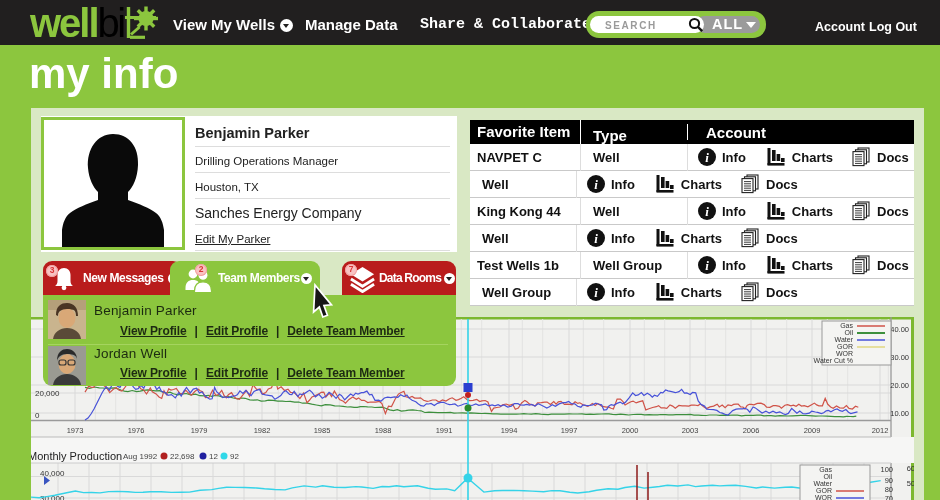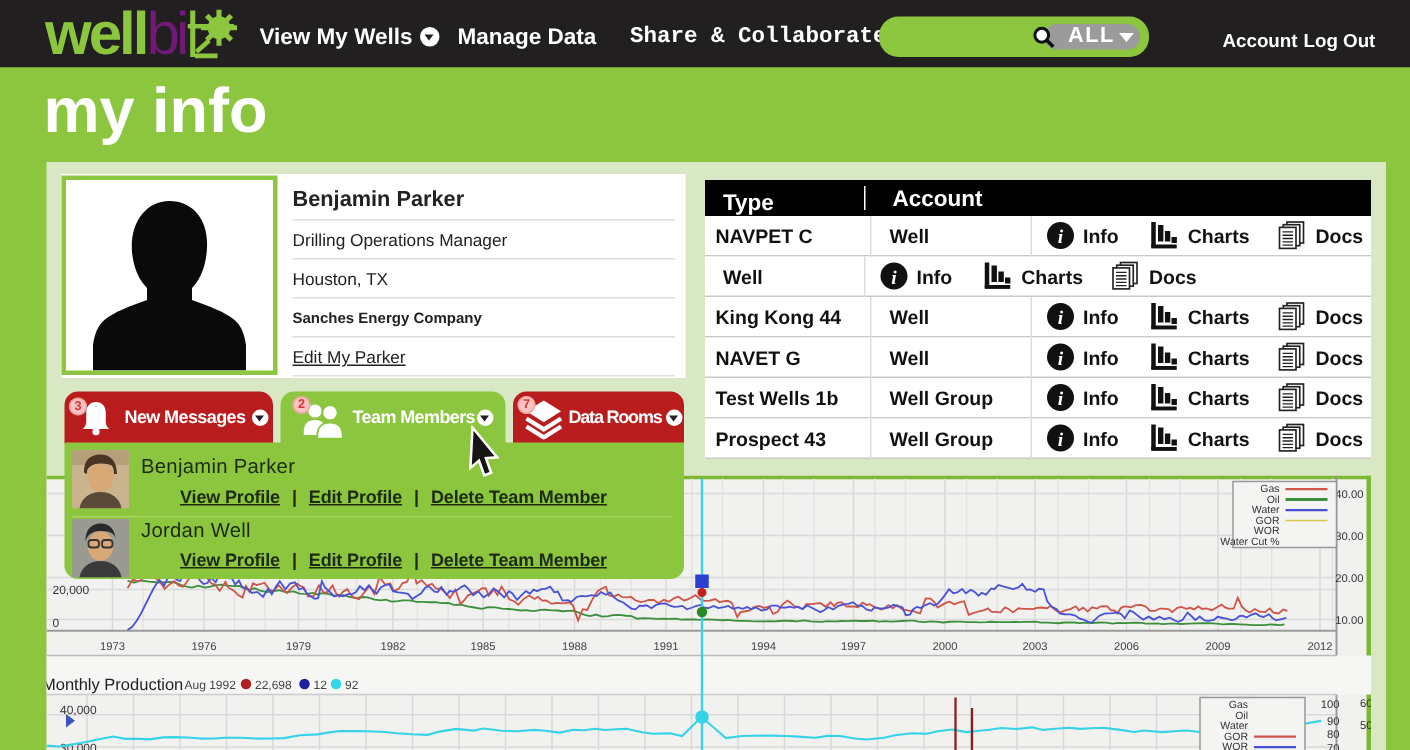--- a/index.html
+++ b/index.html
@@ -1,21 +1,21 @@
 <!DOCTYPE html>
 <html><head><meta charset="utf-8">
 <style>
 *{margin:0;padding:0;box-sizing:border-box;}
 body{width:940px;height:500px;overflow:hidden;position:relative;background:#8cc63e;font-family:"Liberation Sans",sans-serif;}
 .abs{position:absolute;}
 
 #nav{left:0;top:0;width:940px;height:45px;background:#211f1f;}
 #logo{left:30px;top:3px;display:flex;align-items:flex-end;height:38px;}
 #logo .w{font-weight:bold;font-size:40px;color:#8cc63e;letter-spacing:-2px;line-height:36px;}
-#logo .b{font-weight:normal;font-size:40px;color:#701a75;letter-spacing:-2.5px;line-height:36px;}
+#logo .b{font-weight:normal;font-size:40px;color:#000000;letter-spacing:-2.5px;line-height:36px;}
 .navitem{color:#fff;font-weight:bold;font-size:15px;top:16px;white-space:nowrap;}
 .dcirc{display:inline-block;width:13px;height:13px;background:#fff;border-radius:50%;vertical-align:-2px;position:relative;margin-left:5px;}
 .dcirc:after{content:"";position:absolute;left:3.2px;top:5px;border-left:3.4px solid transparent;border-right:3.4px solid transparent;border-top:4.5px solid #211f1f;}
 #searchwrap{left:586px;top:11px;width:180px;height:27px;background:#8cc63e;border-radius:13px;}
 #searchgray{position:absolute;left:110px;top:5px;width:64px;height:17px;background:#9b9b9b;border-radius:9px;}
 #searchfield{position:absolute;left:4px;top:5px;width:114px;height:17px;background:#fff;border-radius:9px;}
 #searchfield span{position:absolute;left:15px;top:4px;color:#9a9a9a;font-size:10px;letter-spacing:1.6px;font-weight:bold;}
 #allbtn{position:absolute;left:126px;top:5px;color:#fff;font-weight:bold;font-size:14.5px;letter-spacing:1px;}
 #alltri{position:absolute;left:160px;top:11px;border-left:5px solid transparent;border-right:5px solid transparent;border-top:6.5px solid #fff;}
 .acct{color:#fff;font-weight:bold;font-size:12.5px;top:20px;}
@@ -74,20 +74,23 @@
     <line x1="29.2" y1="9.3" x2="12.8" y2="25.7"></line>
    </g>
   </g>
  </svg>
 </div>
 <div class="abs navitem" style="left:173px;">View My Wells<span class="dcirc"></span></div>
 <div class="abs navitem" style="left:305px;">Manage Data</div>
 <div class="abs navitem" style="left:420px;font-family:Liberation Mono, monospace;">Share &amp; Collaborate</div>
 <div class="abs" id="searchwrap">
   <div id="searchgray"></div>
+  <div id="searchfield">
+      <span>SEARCH</span>
+    </div>
   <svg width="16" height="16" style="position:absolute;left:102px;top:6px;" viewBox="0 0 16 16">
       <circle cx="6.5" cy="6.5" r="4.6" fill="#fff" stroke="#111" stroke-width="2"></circle>
       <line x1="10" y1="10" x2="14.2" y2="14.2" stroke="#111" stroke-width="2.4"></line>
     </svg>
   <div id="allbtn">ALL</div>
     <div id="alltri"></div>
 </div>
 <div class="abs acct" style="left:815px;">Account</div>
 <div class="abs acct" style="left:869px;">Log Out</div>
 <svg class="abs" style="left:31px;top:317px;" width="883" height="183">
@@ -246,20 +249,21 @@
 <line x1="437" y1="2" x2="437" y2="183" stroke="#35d3e8" stroke-width="1.6"></line>
 <rect x="432.5" y="66" width="9" height="9" fill="#2a3fd0"></rect>
 <circle cx="437" cy="78" r="3" fill="#c02020"></circle>
 <circle cx="437" cy="91" r="3.5" fill="#2a8a2a"></circle>
 <circle cx="437" cy="161" r="4.5" fill="#35d3e8"></circle>
 <path d="M13 159 L19 163.5 L13 168 Z" fill="#3a55c0"></path>
 </svg>
 
 <div class="abs" id="ftable">
 <div id="fhead">
+      <div class="c1" style="border-right:1.5px solid #fff;height:24px;line-height:24px;">Favorite Item</div>
       <div class="c2" style="border-right:1.5px solid #fff;height:16px;line-height:24px;">Type</div>
       <div style="padding-left:18px;">Account</div>
     </div>
 <div class="frow">
       <div class="c1">NAVPET C</div>
       <div class="c2">Well</div>
       <div class="actions" style="padding-left:9px;"><svg width="20" height="20" viewBox="0 0 20 20" style="margin-right:5px;">
           <circle cx="10" cy="10" r="9" fill="#111"></circle>
           <text x="10" y="15" font-size="13" font-style="italic" font-weight="bold" font-family="Liberation Serif" fill="#fff" text-anchor="middle">i</text>
         </svg>Info<svg width="21" height="21" viewBox="0 0 21 21" style="margin:0 5px 0 20px;">
@@ -330,21 +334,20 @@
           <g stroke="#222" stroke-width="0.9">
 <line x1="4" y1="7.6" x2="11" y2="7.6"></line>
             <line x1="4" y1="9.8" x2="11" y2="9.8"></line>
             <line x1="4" y1="12" x2="11" y2="12"></line>
             <line x1="4" y1="14.2" x2="11" y2="14.2"></line>
             <line x1="4" y1="16.4" x2="11" y2="16.4"></line>
           </g>
         </svg>Docs</div>
     </div>
 <div class="frow">
-      <div class="c1">NAVET G</div>
       <div class="c2">Well</div>
       <div class="actions" style="padding-left:9px;"><svg width="20" height="20" viewBox="0 0 20 20" style="margin-right:5px;">
           <circle cx="10" cy="10" r="9" fill="#111"></circle>
           <text x="10" y="15" font-size="13" font-style="italic" font-weight="bold" font-family="Liberation Serif" fill="#fff" text-anchor="middle">i</text>
         </svg>Info<svg width="21" height="21" viewBox="0 0 21 21" style="margin:0 5px 0 20px;">
           <rect x="1.5" y="1" width="3" height="17" fill="#111"></rect>
           <rect x="1.5" y="16" width="17" height="2.6" fill="#111"></rect>
           <rect x="6" y="3" width="3.6" height="11" fill="#111"></rect>
           <rect x="10.6" y="7" width="3.6" height="7" fill="#111"></rect>
           <rect x="15" y="11" width="3.6" height="4" fill="#111"></rect>
@@ -384,21 +387,20 @@
           <g stroke="#222" stroke-width="0.9">
 <line x1="4" y1="7.6" x2="11" y2="7.6"></line>
             <line x1="4" y1="9.8" x2="11" y2="9.8"></line>
             <line x1="4" y1="12" x2="11" y2="12"></line>
             <line x1="4" y1="14.2" x2="11" y2="14.2"></line>
             <line x1="4" y1="16.4" x2="11" y2="16.4"></line>
           </g>
         </svg>Docs</div>
     </div>
 <div class="frow">
-      <div class="c1">Prospect 43</div>
       <div class="c2">Well Group</div>
       <div class="actions" style="padding-left:9px;"><svg width="20" height="20" viewBox="0 0 20 20" style="margin-right:5px;">
           <circle cx="10" cy="10" r="9" fill="#111"></circle>
           <text x="10" y="15" font-size="13" font-style="italic" font-weight="bold" font-family="Liberation Serif" fill="#fff" text-anchor="middle">i</text>
         </svg>Info<svg width="21" height="21" viewBox="0 0 21 21" style="margin:0 5px 0 20px;">
           <rect x="1.5" y="1" width="3" height="17" fill="#111"></rect>
           <rect x="1.5" y="16" width="17" height="2.6" fill="#111"></rect>
           <rect x="6" y="3" width="3.6" height="11" fill="#111"></rect>
           <rect x="10.6" y="7" width="3.6" height="7" fill="#111"></rect>
           <rect x="15" y="11" width="3.6" height="4" fill="#111"></rect>
@@ -421,32 +423,32 @@
 
 <div class="abs" id="card"></div>
 <div class="abs" id="photo">
  <svg width="138" height="127" viewBox="0 0 138 127">
   <path d="M69 14 C85 14 95 27 94 45 C93.5 58 89 67 84 72 L84 80 C95 84 106 88 112 93 C117 97 119 103 120 110 L120 127 L18 127 L18 110 C19 103 21 97 26 93 C32 88 43 84 54 80 L54 72 C49 67 45 59 44 48 C42.5 29 53 14 69 14 Z" fill="#0a0a0a"></path>
  </svg>
 </div>
 <div class="abs crow" style="top:121px;height:26px;font-size:14.5px;font-weight:bold;line-height:24px;color:#222;">Benjamin Parker</div>
 <div class="abs crow" style="top:147px;height:26px;font-size:11.5px;line-height:28px;">Drilling Operations Manager</div>
 <div class="abs crow" style="top:173px;height:26px;font-size:11.5px;line-height:28px;">Houston, TX</div>
-<div class="abs crow" style="top:199px;height:26px;font-size:10px;line-height:28px;font-weight:bold;">Sanches Energy Company</div>
+<div class="abs crow" style="top:199px;height:26px;font-size:14px;line-height:28px;">Sanches Energy Company</div>
 <div class="abs crow" style="top:225px;height:26px;font-size:11.5px;line-height:28px;"><u>Edit My Parker</u></div>
 
 <div class="abs tab" style="left:43px;width:139px;">
     <svg width="26" height="26" viewBox="0 0 26 26" style="left:8px;top:5px;">
       <path d="M13 2 C9 2 6.5 5 6.5 9 L6.5 15 C6.5 17.5 5.5 19 4 20 L22 20 C20.5 19 19.5 17.5 19.5 15 L19.5 9 C19.5 5 17 2 13 2 Z" fill="#fff"></path>
       <circle cx="13" cy="21.8" r="2.4" fill="#fff"></circle>
     </svg>
     <span class="lbl" style="left:40px;">New Messages</span>
     <span class="dcirc" style="left:125px;"></span>
   </div>
-<div class="abs tab" style="left:187px;width:150px;background:#8cc63e;padding-left:28px;">
+<div class="abs tab" style="left:170px;width:150px;background:#8cc63e;padding-left:28px;">
     <svg width="30" height="26" viewBox="0 0 30 26" style="left:14px;top:6px;">
       <g fill="#fff">
         <circle cx="9" cy="7" r="4.4"></circle>
         <path d="M1.5 21 C1.5 15.5 4.5 13 9 13 C13.5 13 16.5 15.5 16.5 21 L16.5 23 L1.5 23 Z"></path>
       </g>
       <g fill="#fff" stroke="#8cc63e" stroke-width="1.2">
         <circle cx="19" cy="8.2" r="5.1"></circle>
         <path d="M10.5 24 C10.5 17.5 14 14.8 19 14.8 C24 14.8 27.5 17.5 27.5 24 L27.5 25.5 L10.5 25.5 Z"></path>
       </g>
     </svg>

